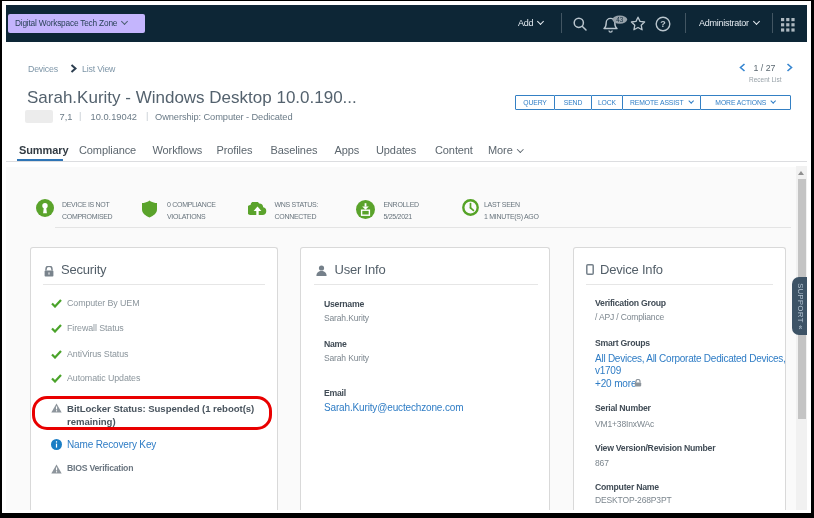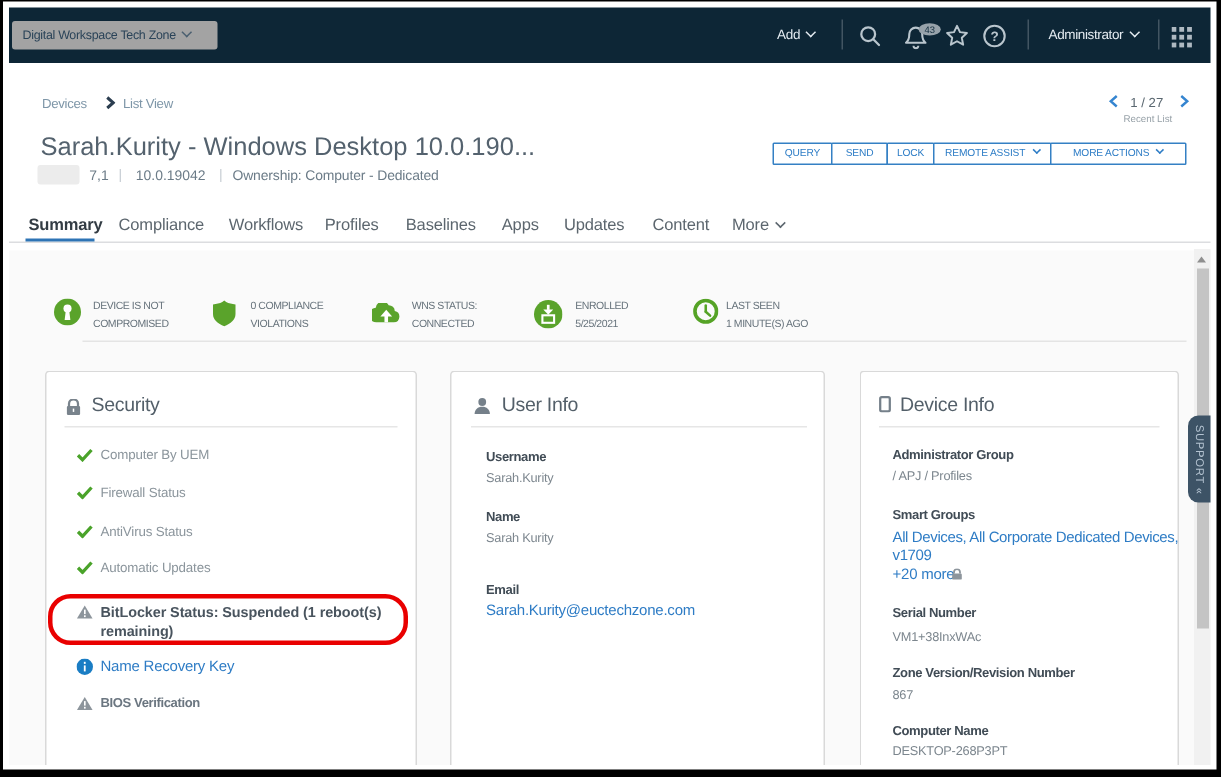--- a/index.html
+++ b/index.html
@@ -20,21 +20,21 @@
 
 <div class="ab" style="left:6px;top:5px;width:801px;height:37px;background:#0d2636;z-index:1"></div>
 <div class="ab" style="left:6px;top:42px;width:801px;height:125px;background:#fff;z-index:1"></div>
 <div class="ab" style="left:6px;top:167px;width:801px;height:343px;background:#fafafa;z-index:1"></div>
 
 <div class="ab" style="left:0;top:0;width:814px;height:1px;background:#000;z-index:9"></div>
 <div class="ab" style="left:0;top:0;width:2px;height:518px;background:#000;z-index:9"></div>
 <div class="ab" style="left:811px;top:0;width:3px;height:518px;background:#000;z-index:9"></div>
 <div class="ab" style="left:0;top:513px;width:814px;height:5px;background:#000;z-index:9"></div>
 
-<div class="ab" style="left:8px;top:14px;width:137px;height:19px;background:#a3a3a3;border-radius:2px;z-index:3;font-size:8.3px;letter-spacing:-0.2px;color:#2a4358;line-height:19px;padding-left:7px;box-sizing:border-box;white-space:nowrap">Digital Workspace Tech Zone<span class="chev" style="width:4px;height:4px;border-color:#4a5f70"></span></div>
+<div class="ab" style="left:8px;top:14px;width:137px;height:19px;background:#c4b5fd;border-radius:2px;z-index:3;font-size:8.3px;letter-spacing:-0.2px;color:#2a4358;line-height:19px;padding-left:7px;box-sizing:border-box;white-space:nowrap">Digital Workspace Tech Zone<span class="chev" style="width:4px;height:4px;border-color:#4a5f70"></span></div>
 <div class="ab" style="left:518px;top:18px;font-size:9px;letter-spacing:-0.2px;color:#e4ebf1;z-index:3">Add<span class="chev"></span></div>
 <div class="ab" style="left:561px;top:13px;width:1px;height:20px;background:rgba(255,255,255,.22);z-index:3"></div>
 <svg class="ab" style="left:572px;top:16px;z-index:3" width="16" height="16" viewBox="0 0 16 16">
     <circle cx="6.8" cy="6.8" r="4.6" fill="none" stroke="#b9c5cd" stroke-width="1.5"></circle>
     <line x1="10.2" y1="10.2" x2="14" y2="14" stroke="#b9c5cd" stroke-width="1.5" stroke-linecap="round"></line>
   </svg>
 <svg class="ab" style="left:602px;top:15px;z-index:3" width="26" height="18" viewBox="0 0 26 18">
     <path d="M2 13.5 c1.6 -1.2 2.2 -2.6 2.2 -5.8 a4.3 4.3 0 0 1 8.6 0 c0 3.2 .6 4.6 2.2 5.8 z" fill="none" stroke="#b9c5cd" stroke-width="1.4" stroke-linejoin="round"></path>
     <path d="M7 15.5 a1.6 1.6 0 0 0 3.2 0" fill="none" stroke="#b9c5cd" stroke-width="1.3"></path>
     <ellipse cx="17.8" cy="4.6" rx="7.4" ry="4.1" fill="#97a2aa"></ellipse>
@@ -193,32 +193,32 @@
 <div class="blab" style="left:324px;top:338.5px">Name</div>
 <div class="gval" style="left:324px;top:353px">Sarah Kurity</div>
 <div class="blab" style="left:324px;top:388px">Email</div>
 <div class="blink" style="left:324px;top:402px">Sarah.Kurity@euctechzone.com</div>
 
 <svg class="ab" style="left:586px;top:263.5px;z-index:4" width="8" height="11" viewBox="0 0 8 11">
     <rect x="0.8" y="0.8" width="6.4" height="9.4" rx="1" fill="none" stroke="#75808a" stroke-width="1.5"></rect>
   </svg>
 <div class="hdrt" style="left:600px;top:262px">Device Info</div>
 <div class="cdiv" style="left:586px;top:284px;width:187px"></div>
-<div class="blab" style="left:595px;top:298px">Administrator Group</div>
-<div class="gval" style="left:595px;top:312px">/ APJ / Profiles</div>
+<div class="blab" style="left:595px;top:298px">Verification Group</div>
+<div class="gval" style="left:595px;top:312px">/ APJ / Compliance</div>
 <div class="blab" style="left:595px;top:338px">Smart Groups</div>
 <div class="blink" style="left:595px;top:353px;line-height:11.5px;letter-spacing:-0.25px">All Devices, All Corporate Dedicated Devices,<br>v1709</div>
 <div class="blink" style="left:595px;top:377.5px">+20 more</div>
 <svg class="ab" style="left:634px;top:378.5px;z-index:4" width="8" height="8" viewBox="0 0 8 8">
     <path d="M2 3.4 v-1 a2 2 0 0 1 4 0 v1" fill="none" stroke="#8d959c" stroke-width="1.2"></path>
     <rect x="0.8" y="3.4" width="6.4" height="4" rx=".8" fill="#8d959c"></rect>
   </svg>
 <div class="blab" style="left:595px;top:403px">Serial Number</div>
 <div class="gval" style="left:595px;top:418.5px">VM1+38InxWAc</div>
-<div class="blab" style="left:595px;top:443px">Zone Version/Revision Number</div>
+<div class="blab" style="left:595px;top:443px">View Version/Revision Number</div>
 <div class="gval" style="left:595px;top:458px">867</div>
 <div class="blab" style="left:595px;top:482px">Computer Name</div>
 <div class="gval" style="left:595px;top:495px">DESKTOP-268P3PT</div>
 
 <div class="ab" style="left:796px;top:166px;width:11px;height:344px;background:#f1f1f1;z-index:5"></div>
 <div class="ab" style="left:798px;top:171px;width:0;height:0;border-left:3.6px solid transparent;border-right:3.6px solid transparent;border-bottom:4.6px solid #8f8f8f;z-index:6"></div>
 <div class="ab" style="left:797.5px;top:179px;width:8.5px;height:240px;background:#c4c4c4;z-index:6"></div>
 <div class="ab" style="left:792px;top:277px;width:15px;height:58px;background:#3d5366;border-radius:7px 0 0 7px;z-index:7">
     <div style="position:absolute;left:-21.5px;top:21.5px;width:58px;height:15px;transform:rotate(90deg);font-size:7.5px;letter-spacing:0.5px;color:#b5c4d2;text-align:center;line-height:15px;font-family:'Liberation Sans',sans-serif">SUPPORT «</div>
   </div>

